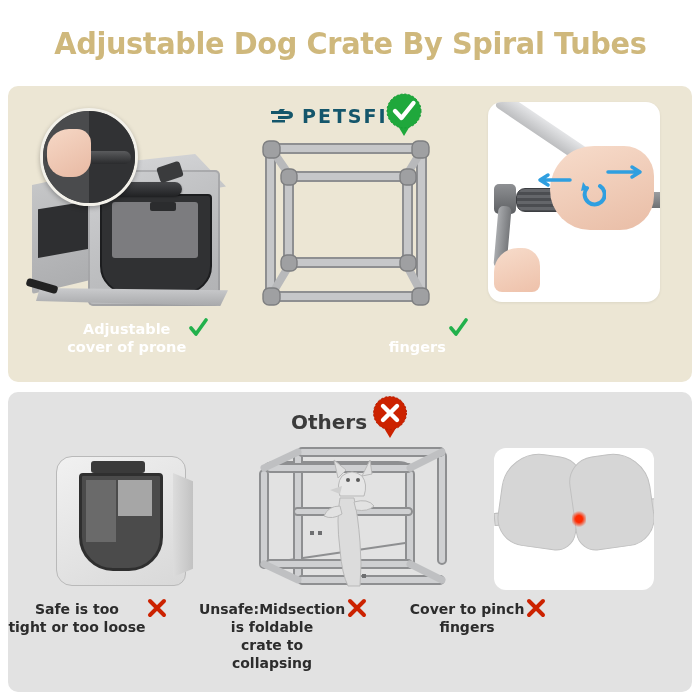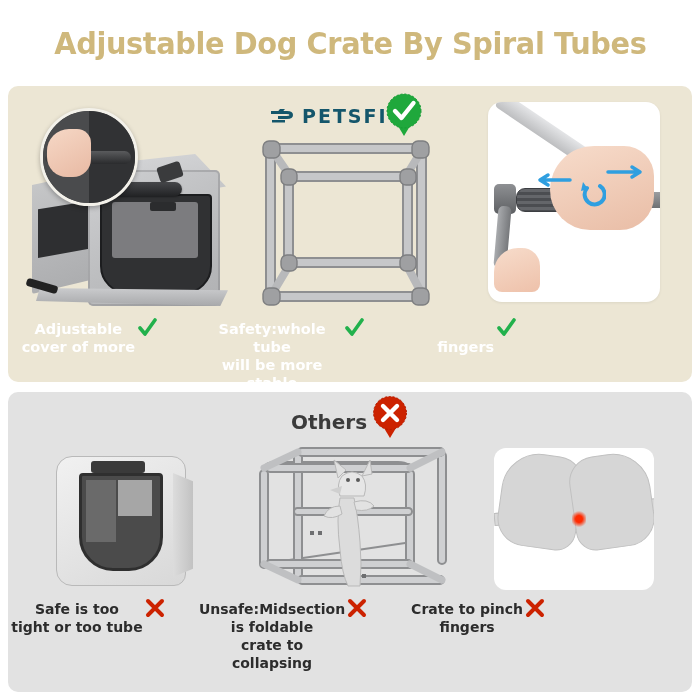--- a/index.html
+++ b/index.html
@@ -389,30 +389,21 @@
           <path d="M3 4 L8 11 L1 13 Z" fill="#2f9fe0"></path>
         </svg>
       </div>
     </div>
   </div>
 
   <div class="caption-row cap-good">
     <div class="cap-cell">
       <div class="cap-text">
         <span>Adjustable</span><br>
-        <span>cover of more</span>
-        <svg class="cap-mark" viewBox="0 0 20 20">
-          <path d="M3 10 L8 16 L18 2" stroke="#22b14c" stroke-width="3.6" fill="none" stroke-linecap="round" stroke-linejoin="round"></path>
-        </svg>
-      </div>
-    </div>
-    <div class="cap-cell">
-      <div class="cap-text">
-        <span>Safety:whole tube</span><br>
-        <span>will be more stable</span>
+        <span>cover of prone</span>
         <svg class="cap-mark" viewBox="0 0 20 20">
           <path d="M3 10 L8 16 L18 2" stroke="#22b14c" stroke-width="3.6" fill="none" stroke-linecap="round" stroke-linejoin="round"></path>
         </svg>
       </div>
     </div>
     <div class="cap-cell">
       <div class="cap-text">
         <br>
         <span>fingers</span>
         <svg class="cap-mark" viewBox="0 0 20 20">
@@ -498,38 +489,38 @@
         <div class="pc-hand-r"></div>
         <div class="pc-spark"></div>
       </div>
     </div>
   </div>
 
   <div class="caption-row cap-bad">
     <div class="cap-cell">
       <div class="cap-text">
         <span>Safe is too</span><br>
-        <span>tight or too tube</span>
+        <span>tight or too loose</span>
         <svg class="cap-mark" viewBox="0 0 20 20">
           <path d="M3 3 L17 17 M17 3 L3 17" stroke="#cc2200" stroke-width="4" stroke-linecap="round"></path>
         </svg>
       </div>
     </div>
     <div class="cap-cell">
       <div class="cap-text">
         <span>Unsafe:Midsection is foldable</span><br>
         <span>crate to collapsing</span>
         <svg class="cap-mark" viewBox="0 0 20 20">
           <path d="M3 3 L17 17 M17 3 L3 17" stroke="#cc2200" stroke-width="4" stroke-linecap="round"></path>
         </svg>
       </div>
     </div>
     <div class="cap-cell">
       <div class="cap-text">
-        <span>Crate to pinch</span><br>
+        <span>Cover to pinch</span><br>
         <span>fingers</span>
         <svg class="cap-mark" viewBox="0 0 20 20">
           <path d="M3 3 L17 17 M17 3 L3 17" stroke="#cc2200" stroke-width="4" stroke-linecap="round"></path>
         </svg>
       </div>
     </div>
   </div>
 
 </div>
 

